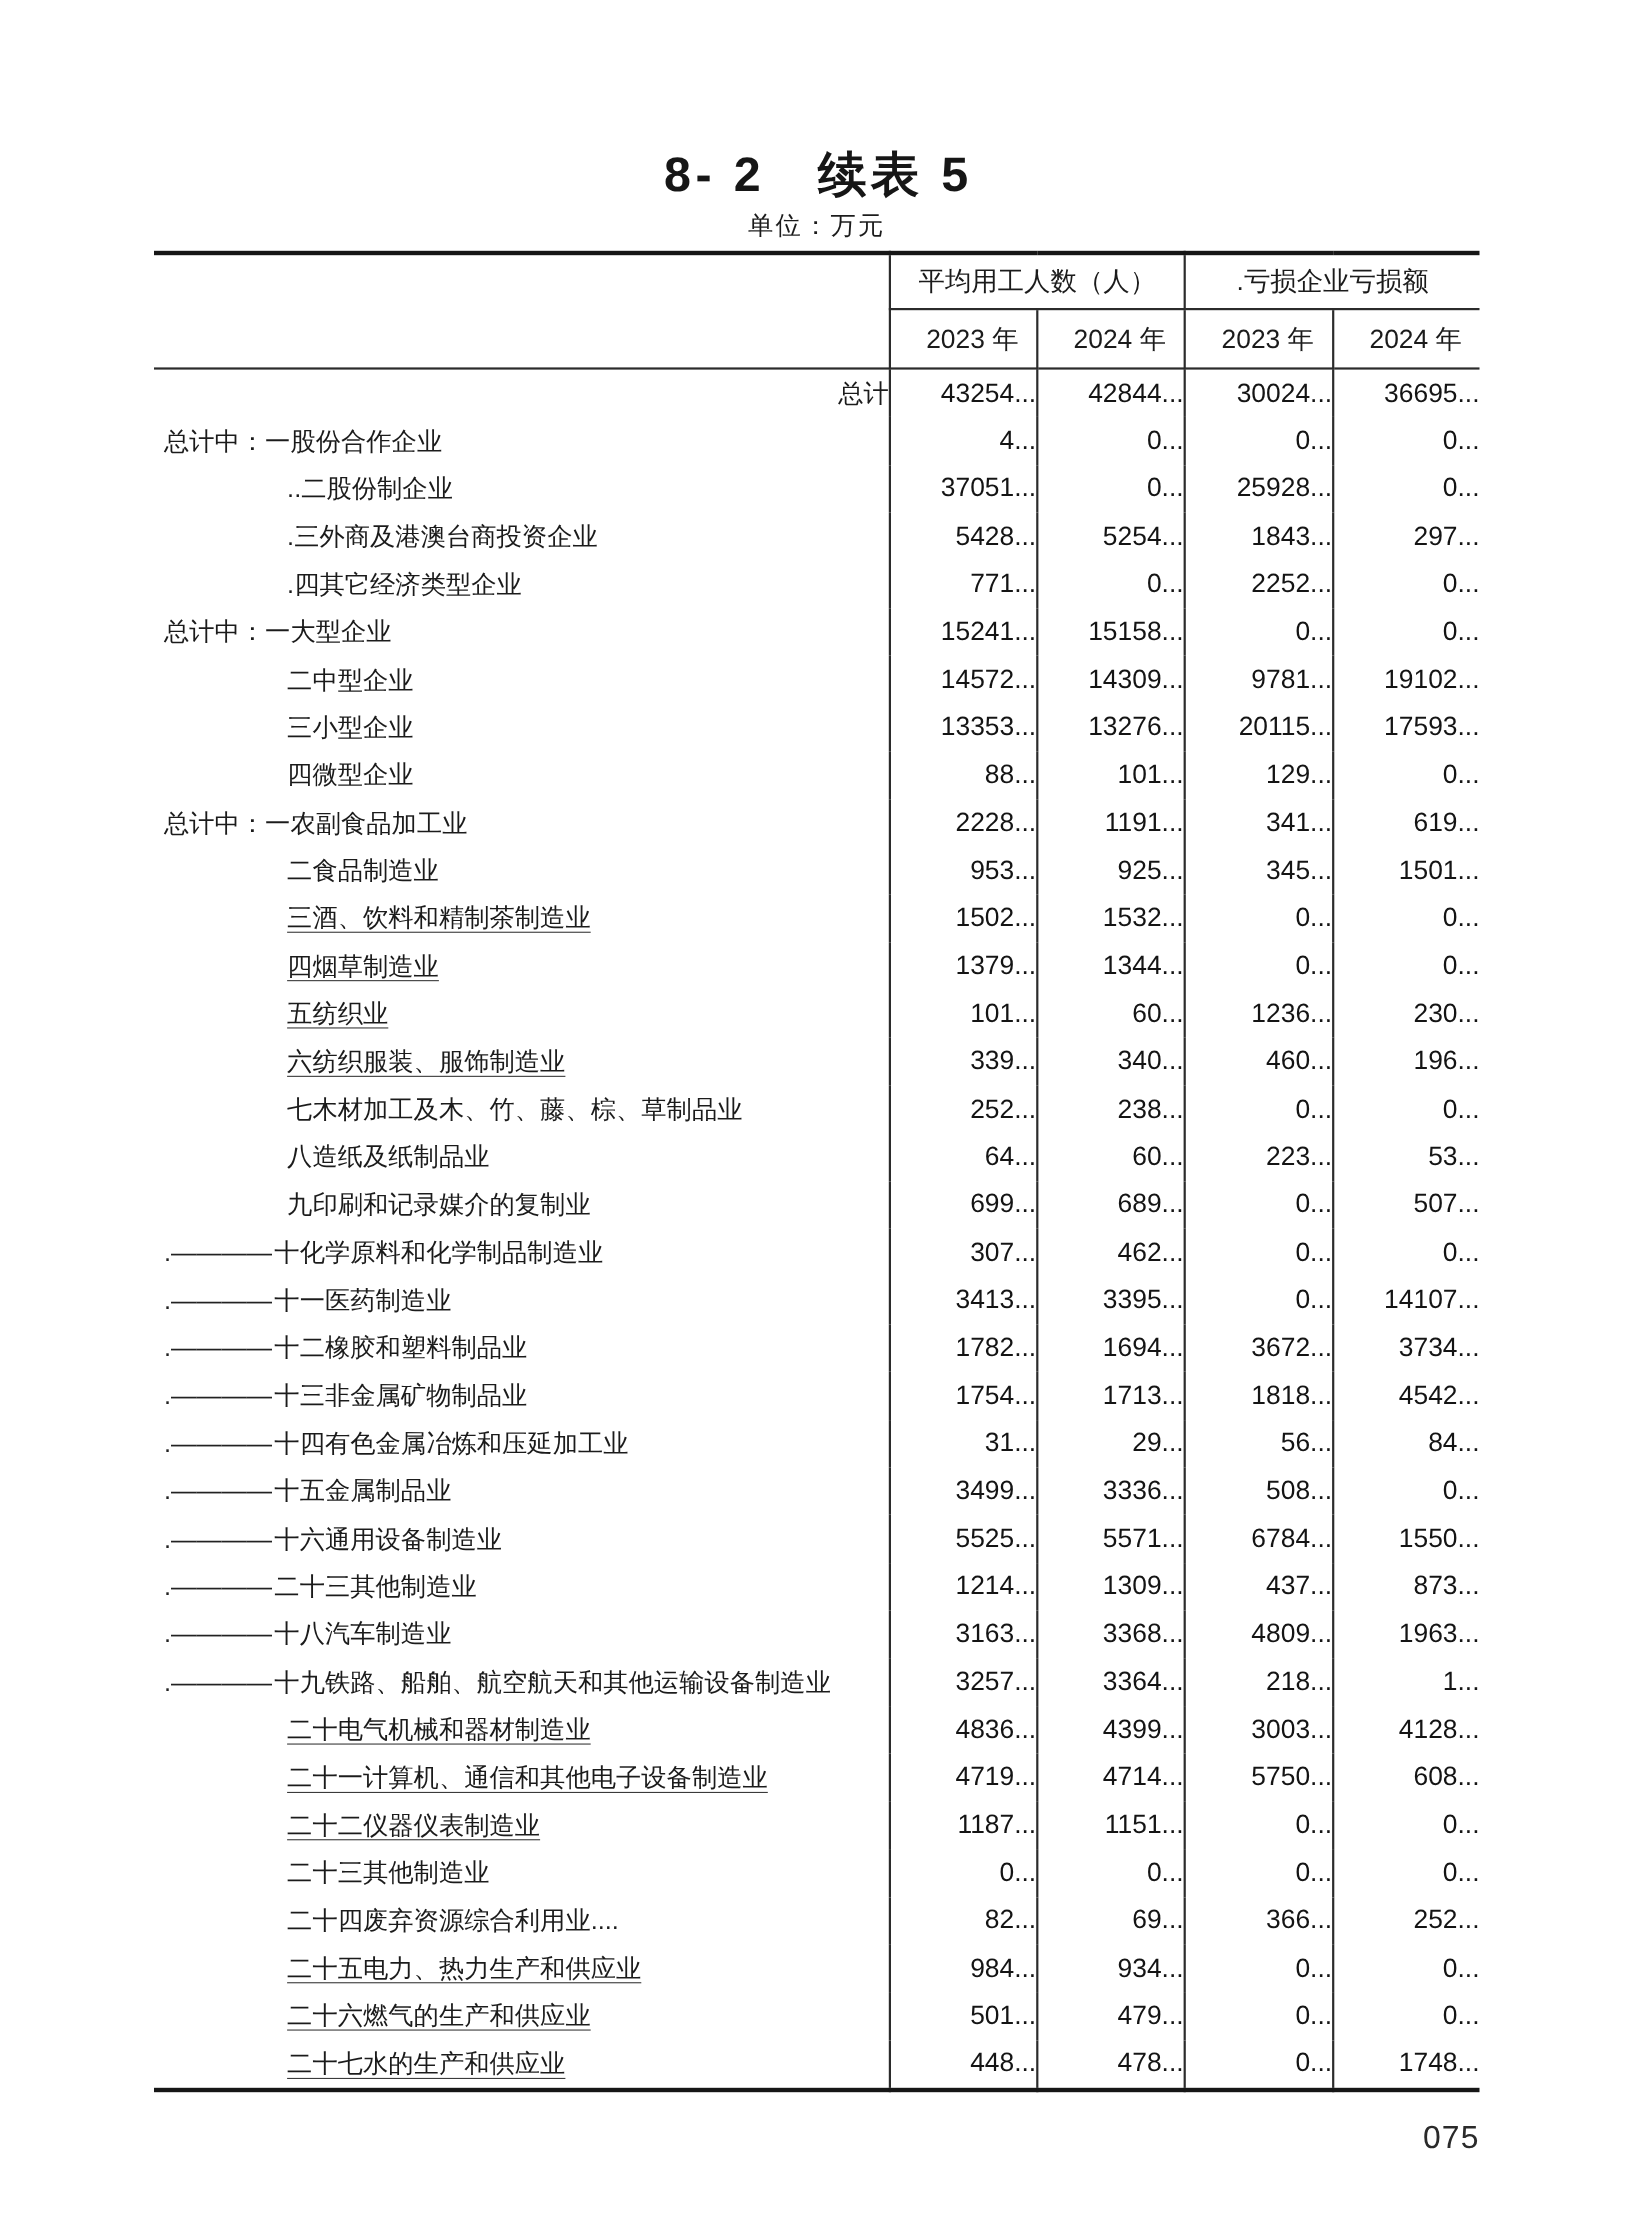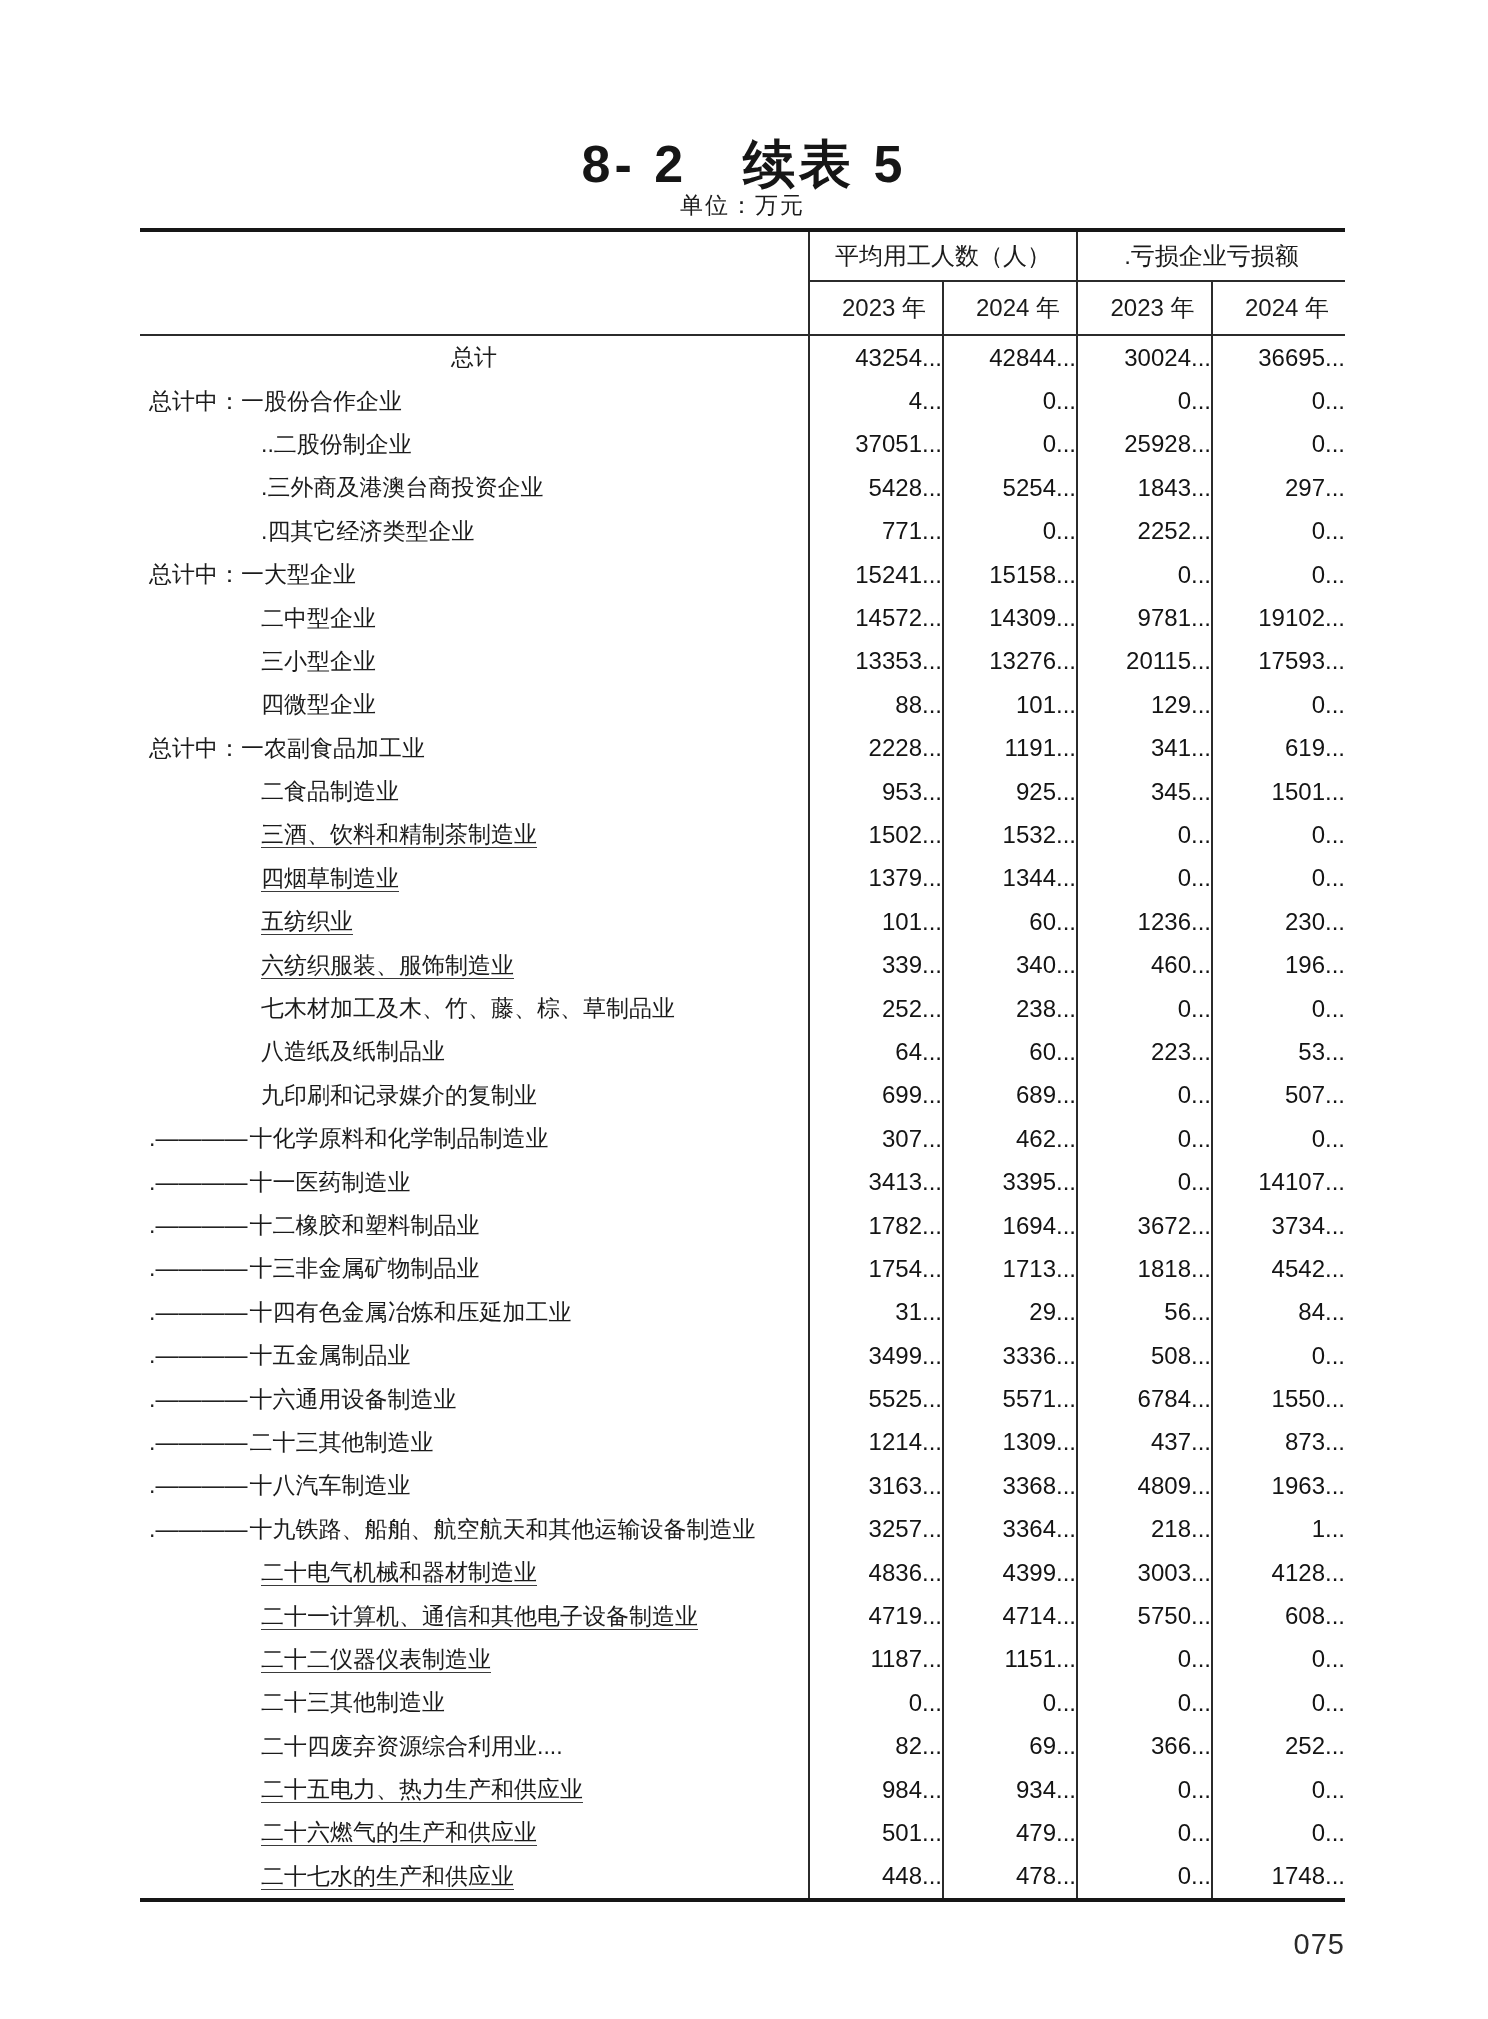--- a/index.html
+++ b/index.html
@@ -2,41 +2,41 @@
 <html><head>
 <meta charset="utf-8">
 <style>
   html,body { margin:0; padding:0; background:#ffffff; }
   .sheet {
     position:relative; width:1488px; height:2019px; background:#ffffff;
     font-family:"Liberation Sans", sans-serif; color:#1b1b1b; overflow:hidden;
   }
   .title {
     position:absolute; top:130px; left:0; width:1488px; text-align:center;
-    font-size:52px; font-weight:600; letter-spacing:4px; color:#161616;
+    font-size:44px; font-weight:600; letter-spacing:4px; color:#161616;
   }
   .unit {
     position:absolute; top:190px; left:140px; width:1205px; text-align:center;
     font-size:23px; letter-spacing:2px; color:#1b1b1b;
   }
   .table-wrap { position:absolute; top:228px; left:140px; width:1205px; }
   table.stat {
     width:1205px; table-layout:fixed; border-collapse:collapse;
     border-top:4px solid #161616; border-bottom:4px solid #161616;
   }
   table.stat th, table.stat td { padding:0; font-weight:400; white-space:nowrap; overflow:hidden; }
   thead th { font-size:24px; color:#1b1b1b; text-align:center; vertical-align:middle; }
   tr.group-row th { height:48px; }
   tr.year-row th { height:52px;padding-left:16px; }
   .b-r  { border-right:2px solid #2b2b2b; }
   .b-b2 { border-bottom:2px solid #2b2b2b; }
   .corner { border-bottom:2px solid #2b2b2b; }
   tbody td { height:43.4px; font-size:23px; vertical-align:middle; }
   td.lbl { text-align:left; color:#1b1b1b; }
-  td.lbl.total  { text-align:center; }
+  td.lbl.total  { text-align:right; }
   td.lbl.group  { padding-left:9px; }
   td.lbl.sub    { padding-left:121px; }
   td.lbl.leader { padding-left:9px; }
   .leader-prefix { letter-spacing:0; margin-right:2px; color:#222; }
   td.lbl.u .lbl-text {
     text-decoration:underline; text-decoration-thickness:1px;
     text-underline-offset:5px; text-decoration-color:#3a3a3a;font-family:Liberation Serif, serif;
   }
   td.val { text-align:right; padding-right:17px; font-size:24px; color:#141414; }
   .pageno {

